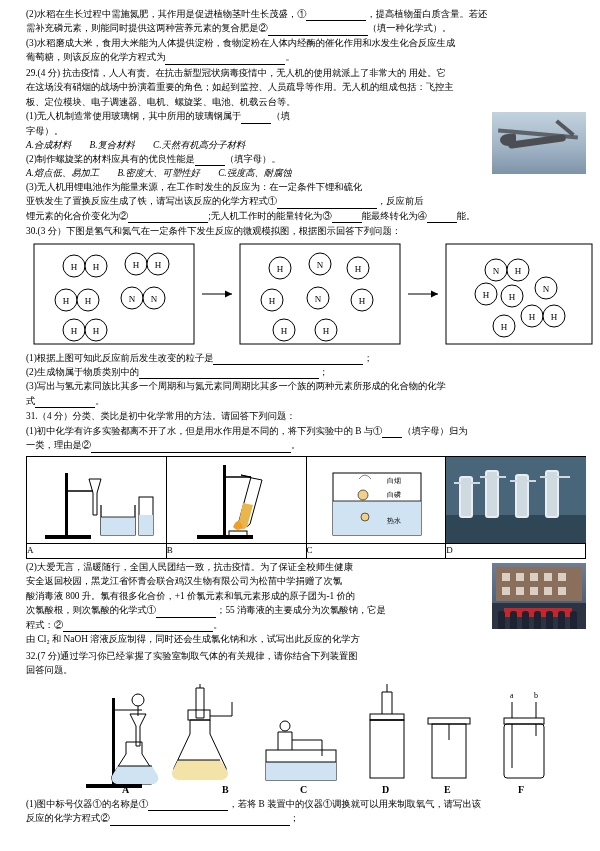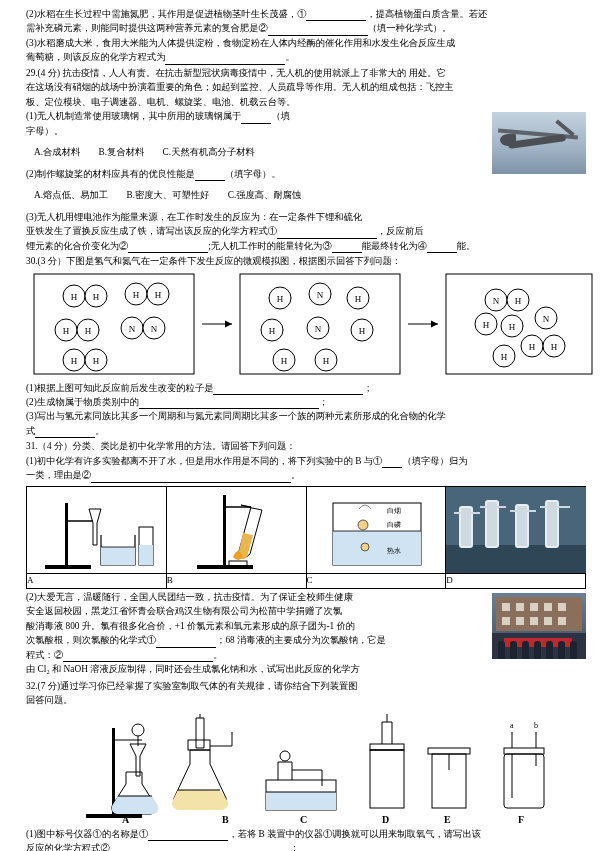--- a/index.html
+++ b/index.html
@@ -17,21 +17,21 @@
   .blank { display:inline-block; border-bottom:1px solid #000; min-width:40px; height:0.9em; vertical-align:bottom; }
   .blank.w20 { min-width:20px; }
   .blank.w30 { min-width:30px; }
   .blank.w60 { min-width:60px; }
   .blank.w80 { min-width:80px; }
   .blank.w100 { min-width:100px; }
   .blank.w120 { min-width:120px; }
   .blank.w150 { min-width:150px; }
   .blank.w180 { min-width:180px; }
   .blank.w200 { min-width:200px; }
-  .opt { margin:8px; }
+  .opt { margin:0;font-style:italic; }
   .opt span { margin-right:16px; }
 
   
   .drone-img {
     float:right; width:94px; height:62px; margin:2px 0 2px 6px;
     background:linear-gradient(#b9c8d6,#8fa4b8);
     border:0; position:relative; overflow:hidden;
   }
   .drone-body { position:absolute; left:16px; top:26px; width:58px; height:7px; background:#4b4f53; border-radius:4px; transform:rotate(-8deg); }
   .drone-wing { position:absolute; left:6px; top:20px; width:80px; height:4px; background:#5d6368; transform:rotate(5deg); }
@@ -298,21 +298,21 @@
         <div class="photo-person" style="left:18px;"></div>
         <div class="photo-person" style="left:30px;"></div>
         <div class="photo-person" style="left:42px;"></div>
         <div class="photo-person" style="left:54px;"></div>
         <div class="photo-person" style="left:66px;"></div>
         <div class="photo-person" style="left:78px;"></div>
       </div>
       <p>(2)大爱无言，温暖随行，全国人民团结一致，抗击疫情。为了保证全校师生健康</p>
       <p>安全返回校园，黑龙江省怀青会联合鸡汉生物有限公司为松苗中学捐赠了次氯</p>
       <p>酸消毒液 800 升。氯有很多化合价，+1 价氯元素和氧元素形成的原子团为-1 价的</p>
-      <p><span>次氯酸根，则次氯酸的化学式①</span><span class="blank w60"></span><span>；68 消毒液的主要成分为次氯酸钠，它是</span></p>
+      <p><span>次氯酸根，则次氯酸的化学式①</span><span class="blank w60"></span><span>；55 消毒液的主要成分为次氯酸钠，它是</span></p>
       <p><span>程式：②</span><span class="blank w150"></span><span>。</span></p>
       <p>由 Cl₂ 和 NaOH 溶液反应制得，同时还会生成氯化钠和水，试写出此反应的化学方</p>
     </div>
   </div>
 
   <div class="tight" style="margin-top:3px; clear:both;">
     <p>32.(7 分)通过学习你已经掌握了实验室制取气体的有关规律，请你结合下列装置图</p>
     <p>回答问题。</p>
 
     <div class="appa32">

